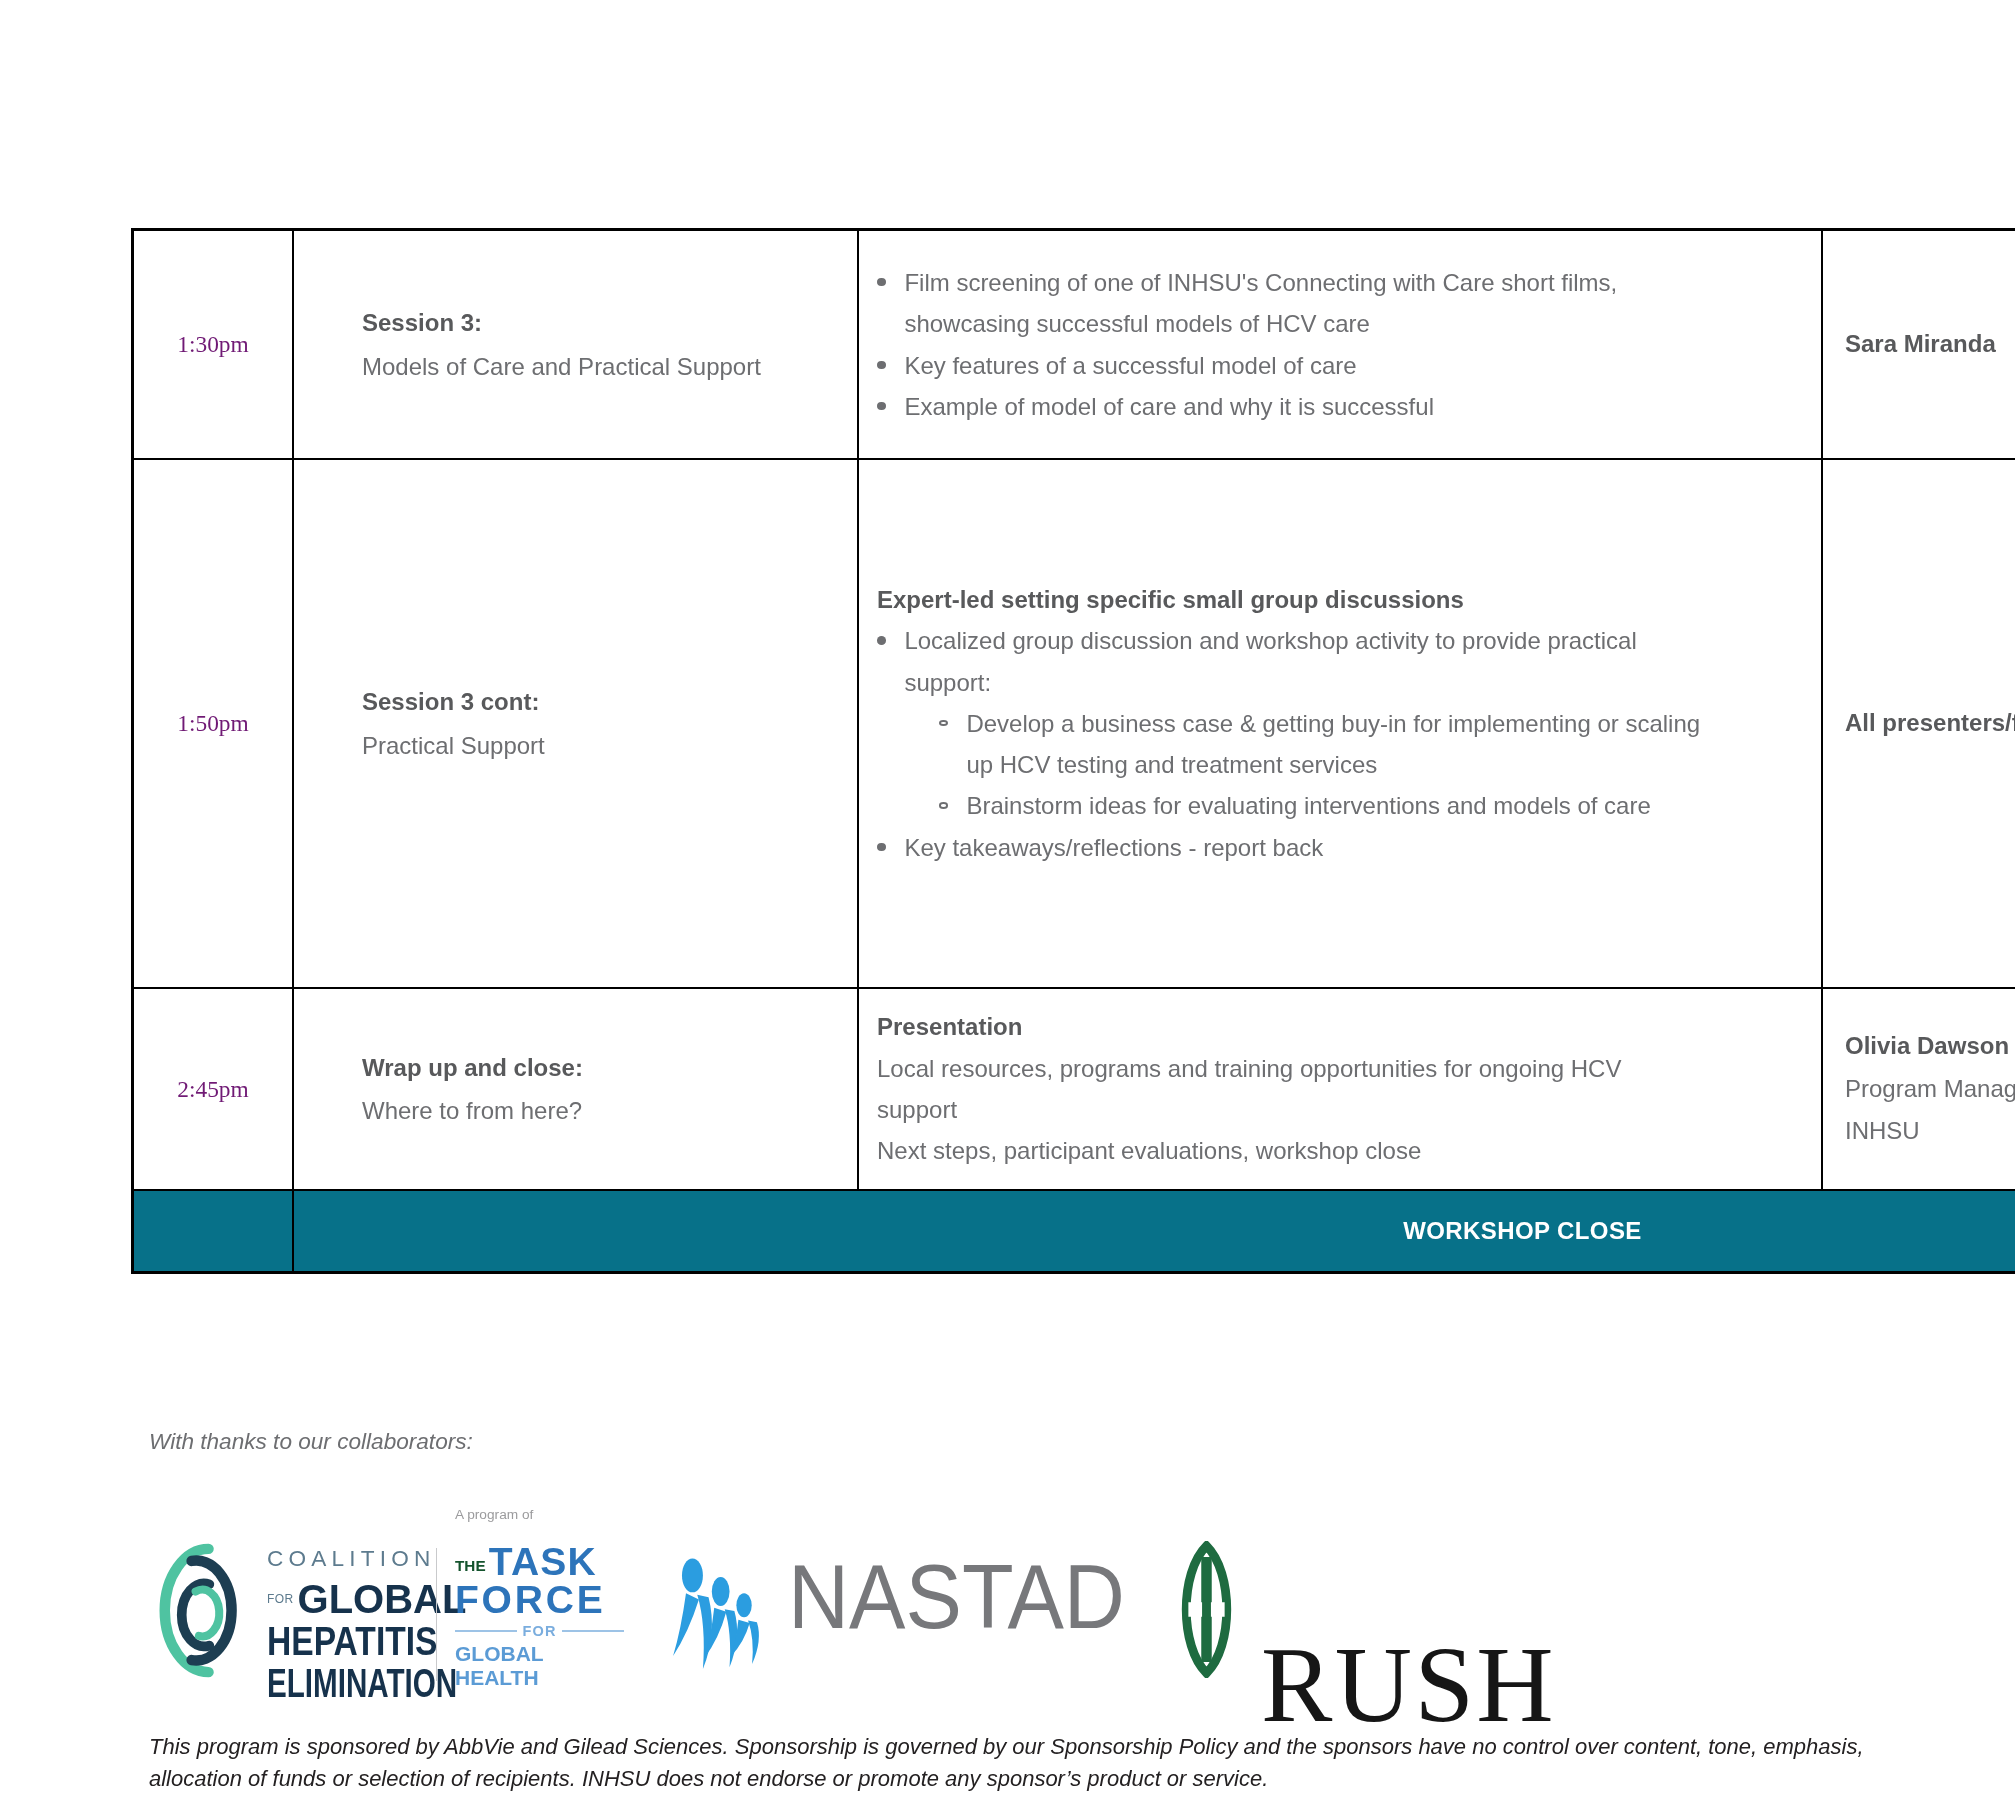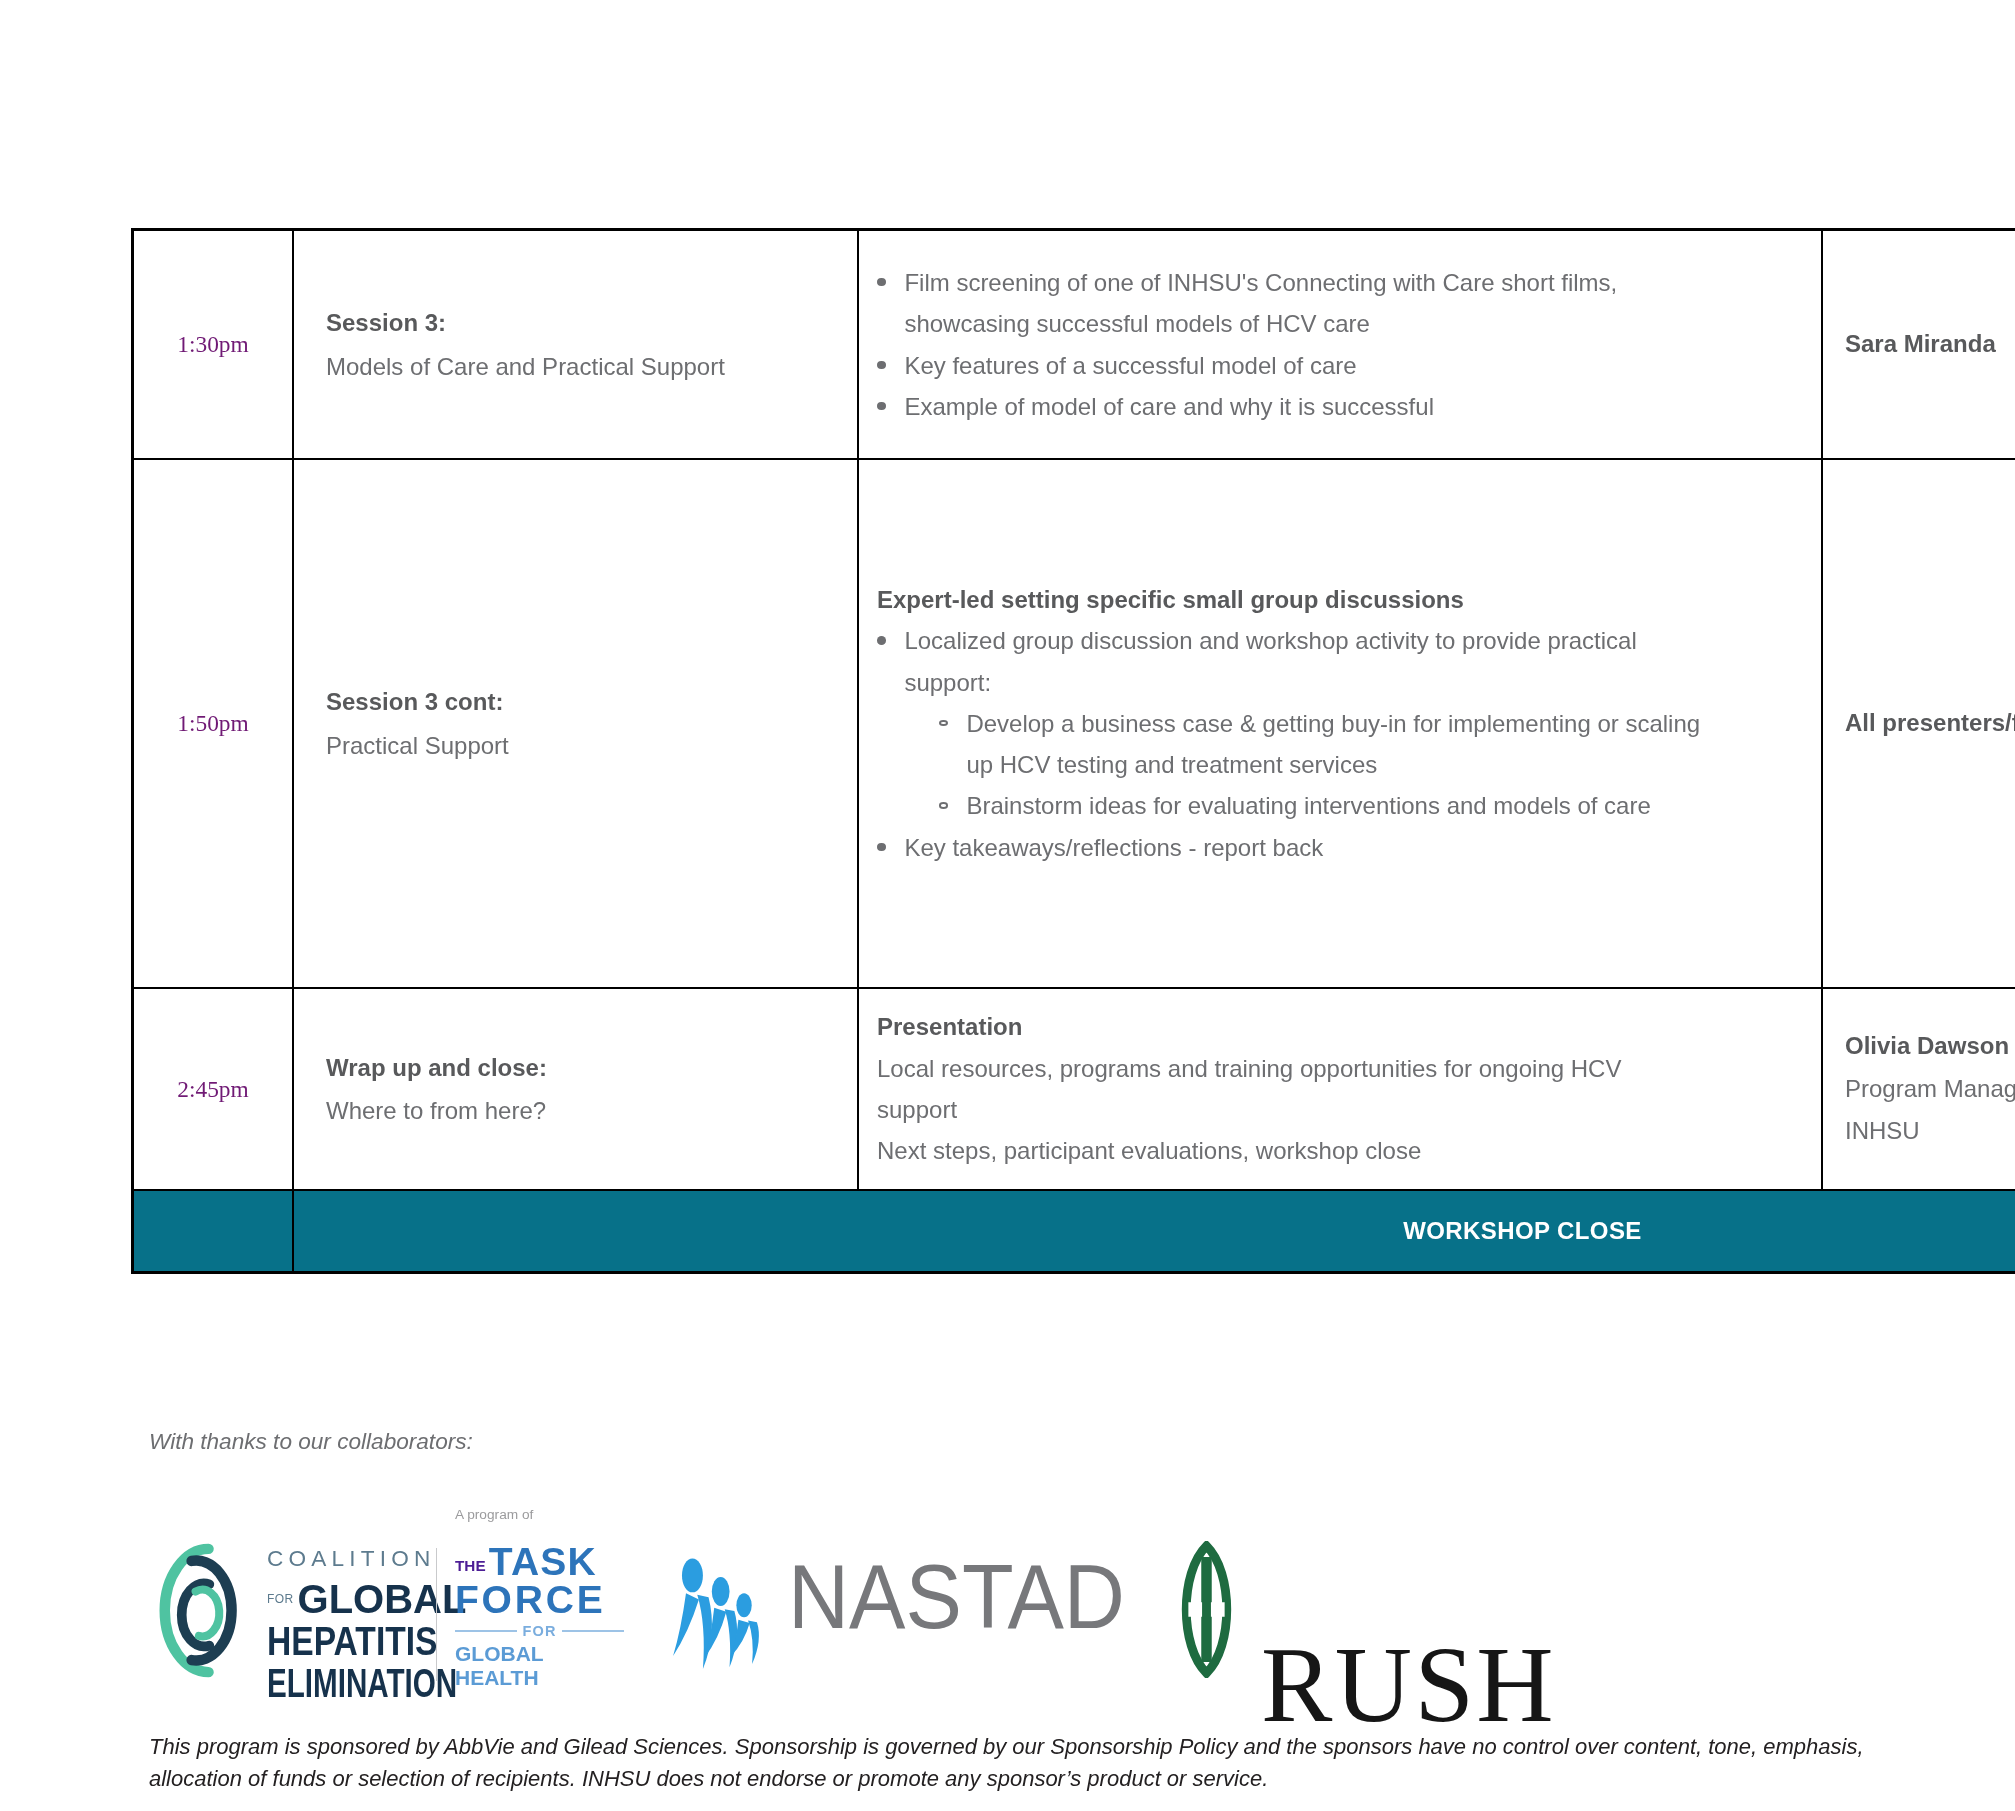--- a/index.html
+++ b/index.html
@@ -17,21 +17,21 @@
     position:absolute;left:131px;top:228px;width:2623px;
     border:3.6px solid #000;background:#fff;
   }
   .agenda-row{display:grid;grid-template-columns:160px 565px 964px 1fr;border-bottom:2.8px solid #000;}
   .agenda-row:nth-child(1){height:229px;}
   .agenda-row:nth-child(2){height:529px;}
   .agenda-row:nth-child(3){height:202px;}
   .cell{display:flex;flex-direction:column;justify-content:center;border-right:2.8px solid #000;}
   .cell:last-child{border-right:none;}
   .cell-time{align-items:center;font-size:23.4px;color:#701a75;font-family:Liberation Serif, serif;}
-  .cell-session{padding-left:32px;line-height:1.8;}
+  .cell-session{padding-left:32px;line-height:1.8;margin-left:36px;}
   .session-title{font-size:24px;font-weight:700;color:#58595b;}
   .session-sub{font-size:24px;color:#6d6e71;}
   .cell-desc{padding:16px 22px 16px 18px;line-height:1.72;}
   .desc-inner{max-width:830px;}
   .desc-title{font-size:24px;font-weight:700;color:#58595b;}
   .desc-item{display:flex;font-size:24px;color:#6d6e71;}
   .desc-item .marker{flex:0 0 8.9px;margin-right:18.5px;margin-top:16px;}
   .marker.dot{width:8.5px;height:8.5px;border-radius:50%;background:#6d6e71;}
   .marker.ring{width:6.4px;height:6.4px;border-radius:50%;border:2px solid #6d6e71;background:transparent;margin-top:17px;}
   .desc-item.lvl2{margin-left:62px;}
@@ -59,21 +59,21 @@
   .cghe-row{display:flex;align-items:center;}
   .cghe-for{font-size:12px;color:#5d7b8e;margin-right:4px;letter-spacing:0.4px;}
   .cghe-big{font-size:40px;font-weight:700;color:#16324c;line-height:1.06;letter-spacing:0px;text-align:right;}
   .cghe-cond{display:inline-block;transform:scaleX(.84);transform-origin:left;}
   .cghe-cond2{display:inline-block;transform:scaleX(.74);transform-origin:left;}
   .collab-divider{position:absolute;left:436px;top:1548px;width:1.2px;height:133px;background:#c9cacc;}
   
   .tf-note{position:absolute;left:455px;top:1507px;font-size:13.7px;color:#9b9b9d;}
   .tf-block{position:absolute;left:455px;top:1543px;width:169px;}
   .tf-line1{display:flex;align-items:flex-end;}
-  .tf-the{font-size:15.3px;color:#4c1d95;font-weight:700;margin-right:3.2px;padding-bottom:4.8px;}
+  .tf-the{font-size:15.3px;color:#14532d;font-weight:700;margin-right:3.2px;padding-bottom:4.8px;}
   .tf-task{font-size:39px;font-weight:700;color:#2d74ba;letter-spacing:1.2px;line-height:.95;}
   .tf-force{font-size:39px;font-weight:700;color:#2d74ba;letter-spacing:2.8px;line-height:1.0;}
   .tf-forrow{display:flex;align-items:center;gap:5.6px;margin:4px 0 3.2px 0;}
   .tf-forrow .rule{height:1.6px;flex:1;background:#9dc3e6;}
   .tf-for{font-size:14.5px;color:#7aadde;font-weight:700;letter-spacing:1.2px;}
   .tf-gh{font-size:21px;font-weight:700;color:#5b9bd5;letter-spacing:0px;}
   
   .nastad-text{
     position:absolute;left:788px;top:1551px;
     font-size:91px;color:#77787b;letter-spacing:0px;line-height:1;

